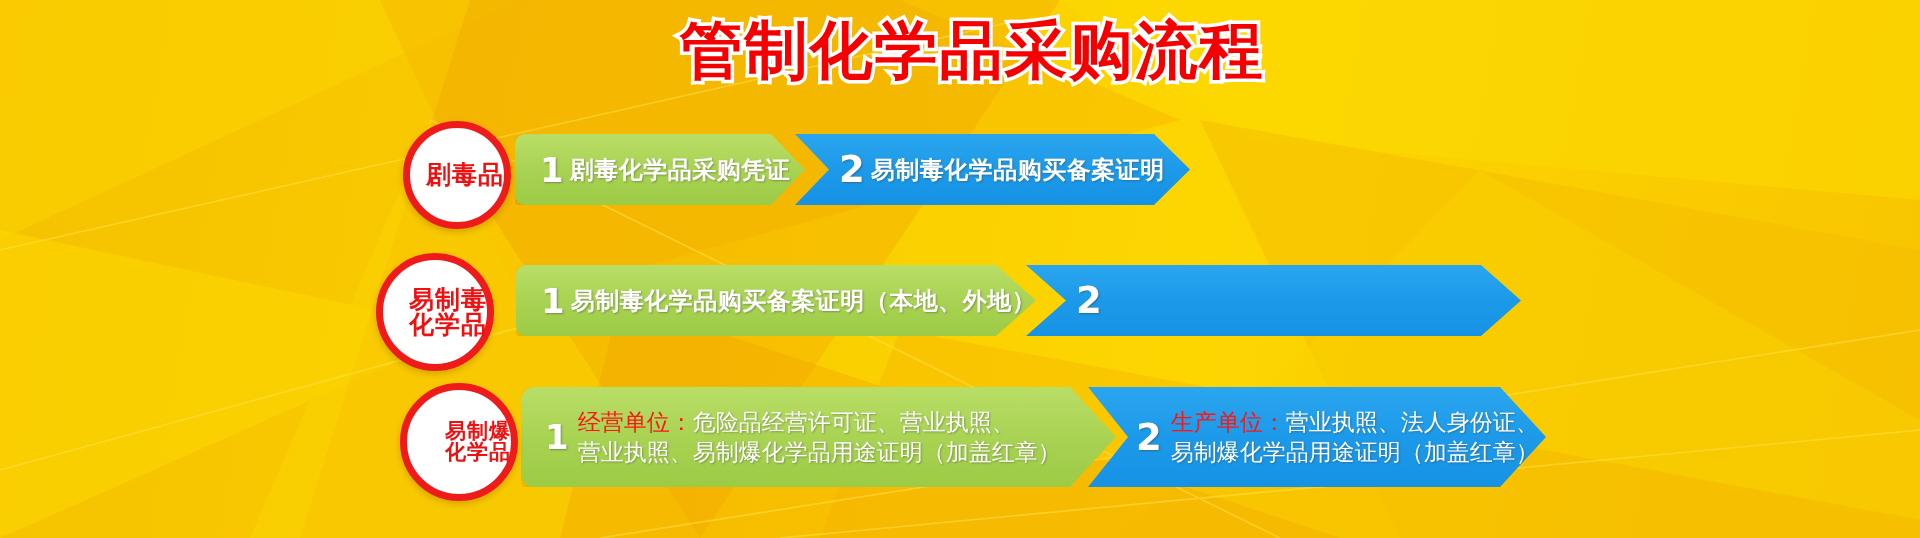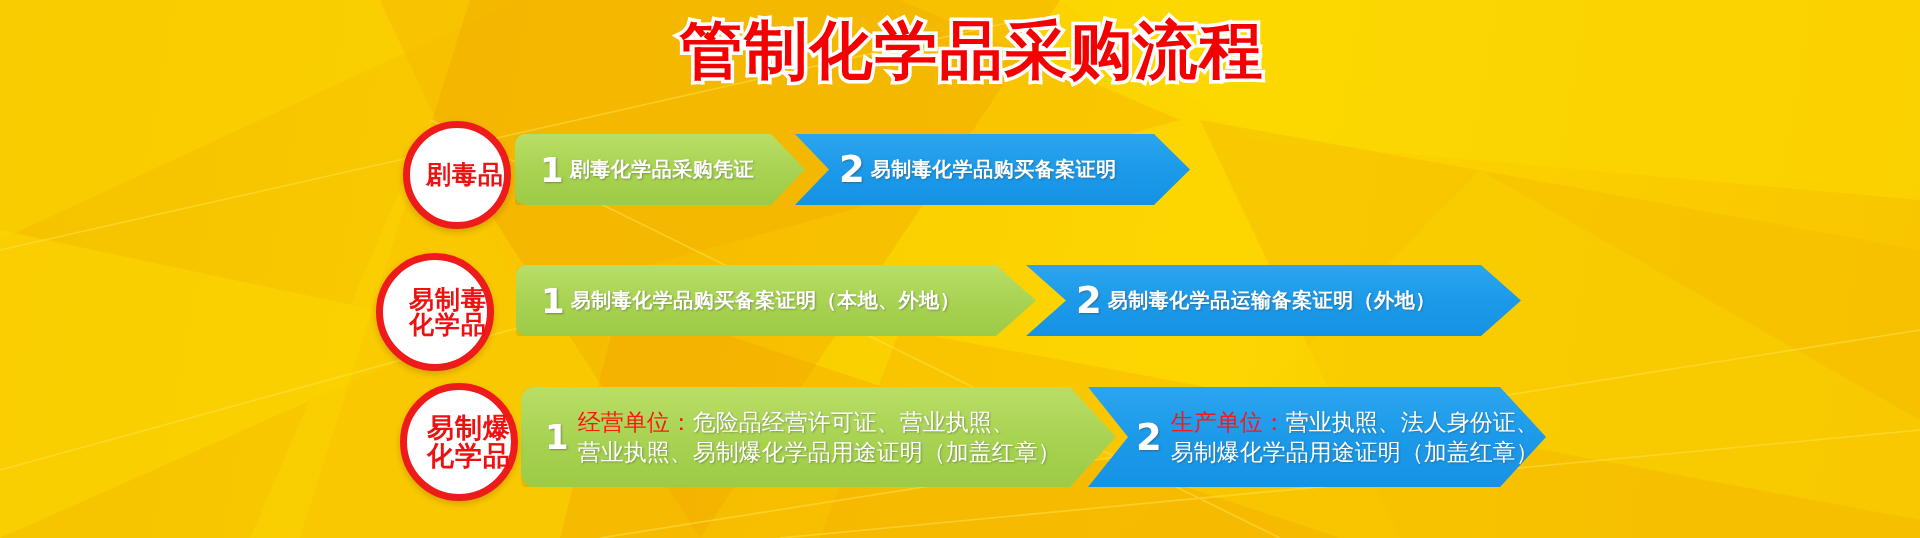--- a/index.html
+++ b/index.html
@@ -32,40 +32,40 @@
     position:absolute;border-radius:50%;background:#ffffff;
     border:7px solid #ef1b1b;
     display:flex;align-items:center;justify-content:flex-end;
     color:#ee1111;font-weight:bold;text-align:center;
     font-family:"DejaVu Sans","Liberation Sans",sans-serif;
     box-shadow:0 3px 6px rgba(120,70,0,.28);
     line-height:1.02;z-index:6;
   }
   .badge1{left:403px;top:121px;width:94px;height:94px;font-size:25px;letter-spacing:1px;}
   .badge2{left:376px;top:253px;width:104px;height:104px;font-size:25px;letter-spacing:1px;}
-  .badge3{left:400px;top:383px;width:104px;height:104px;font-size:27px;letter-spacing:1px;}
+  .badge3{left:400px;top:383px;width:104px;height:104px;font-size:21px;letter-spacing:1px;}
   .badge span{display:block;}
 
   
   .arrow{
     position:absolute;display:flex;align-items:center;
     color:#ffffff;box-sizing:border-box;
     text-shadow:1px 1px 2px rgba(60,60,60,.40);
     font-family:"DejaVu Sans","Liberation Sans",sans-serif;
   }
   .green{background:linear-gradient(180deg,#b9de66 0%,#a9d353 50%,#9ccb45 100%);}
   .blue{background:linear-gradient(180deg,#2ba5ee 0%,#1c9ae9 50%,#1692e4 100%);}
 
   .num{
     font-size:34px;font-weight:bold;line-height:1;
     margin-right:6px;flex:0 0 auto;
     text-shadow:1px 1px 2px rgba(60,60,60,.45);
   }
   .num.big{font-size:37px;}
-  .txt{font-size:20px;font-weight:bold;white-space:nowrap;letter-spacing:.5px;}
+  .txt{font-size:24px;font-weight:bold;white-space:nowrap;letter-spacing:.5px;}
   .txt2{font-size:23px;font-weight:normal;line-height:1.32;white-space:nowrap;}
   .lead{color:#ff1414;text-shadow:none;}
 
   
   .r1g{
     left:515px;top:134px;width:290px;height:71px;
     padding-left:25px;
     border-radius:10px 0 0 10px;
     -webkit-clip-path:polygon(0 0,calc(100% - 34px) 0,100% 50%,calc(100% - 34px) 100%,0 100%);
             clip-path:polygon(0 0,calc(100% - 34px) 0,100% 50%,calc(100% - 34px) 100%,0 100%);
@@ -157,21 +157,20 @@
       <span>易制毒</span>
       <span>化学品</span>
     </div>
   </div>
   <div class="arrow green r2g">
     <span class="num">1</span>
     <span class="txt">易制毒化学品购买备案证明（本地、外地）</span>
   </div>
   <div class="arrow blue r2b">
     <span class="num big">2</span>
-    <span class="txt">易制毒化学品运输备案证明（外地）</span>
   </div>
 
   <div class="badge badge3">
     <div>
       <span>易制爆</span>
       <span>化学品</span>
     </div>
   </div>
   <div class="arrow green r3g">
     <span class="num">1</span>

